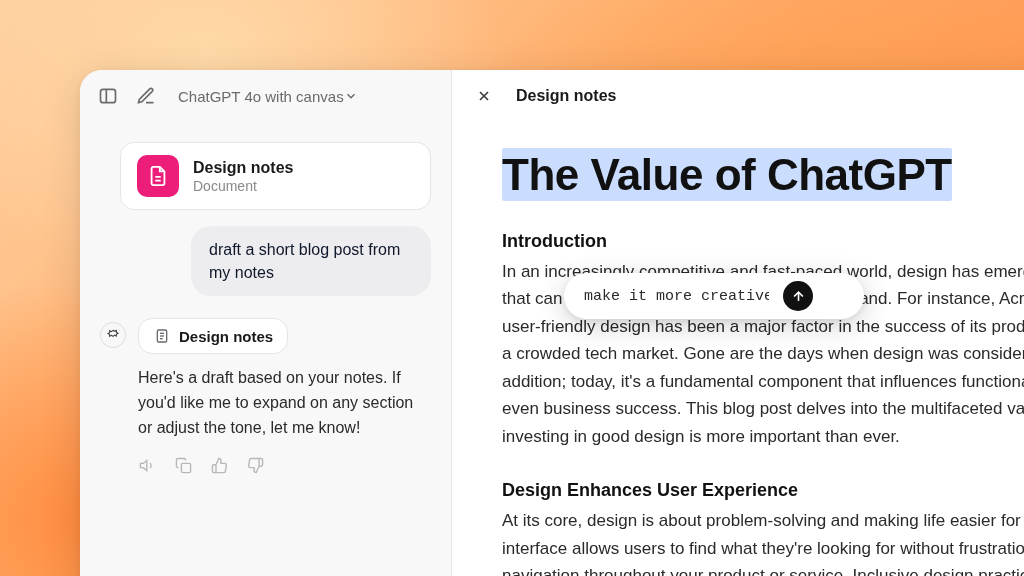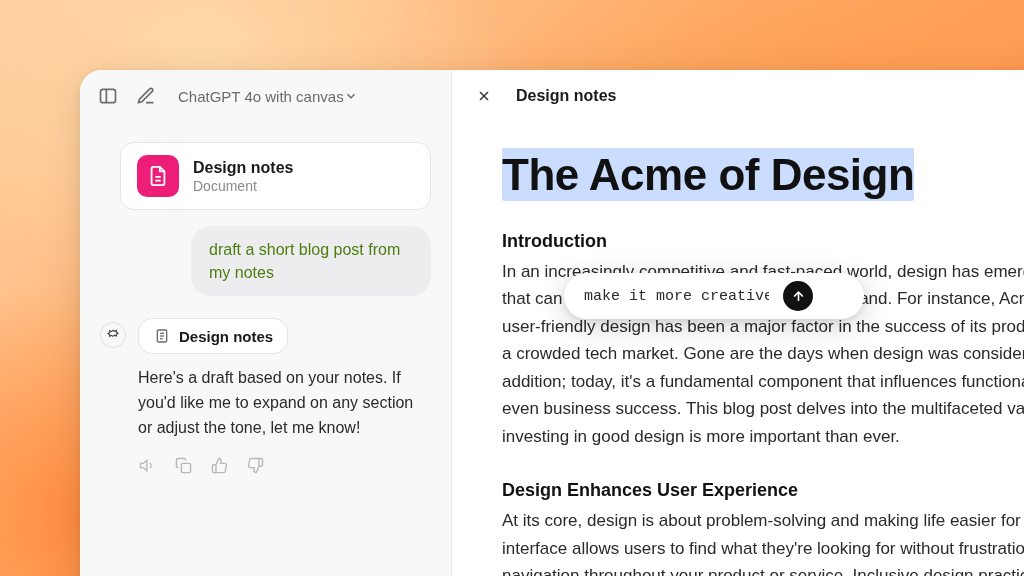--- a/index.html
+++ b/index.html
@@ -40,21 +40,21 @@
   .attach-card {
     display:flex; align-items:center; gap:14px;
     background:#fff; border:1px solid #e4e4e6; border-radius:14px;
     padding:12px 16px; margin-left:20px;
   }
   .attach-icon { width:42px; height:42px; border-radius:10px; background:#ec1e79; display:flex; align-items:center; justify-content:center; color:#fff; flex-shrink:0; }
   .attach-title { font-weight:700; font-size:16px; color:#1a1a1a; }
   .attach-sub { font-size:14px; color:#8a8a8e; margin-top:1px; }
   .user-bubble {
     align-self:flex-end; background:#ededef; border-radius:20px;
-    padding:12px 18px; font-size:16px; line-height:1.45; color:#4d7c0f;
+    padding:12px 18px; font-size:16px; line-height:1.45; color:#0f172a;
     max-width: 240px;
   }
   .assistant-row { display:flex; gap:12px; align-items:flex-start; margin-top: 6px; }
   .assistant-avatar { width:26px; height:26px; border:1px solid #dedee0; border-radius:50%; display:flex; align-items:center; justify-content:center; color:#3c3c3c; flex-shrink:0; margin-top:4px; }
   .assistant-col { display:flex; flex-direction:column; gap:12px; }
   .canvas-chip {
     display:inline-flex; align-items:center; gap:8px; align-self:flex-start;
     background:#fff; border:1px solid #e4e4e6; border-radius:14px;
     padding:8px 14px; font-size:15px; font-weight:600; color:#1a1a1a;
   }
@@ -192,21 +192,21 @@
       <div class="close-x">
         <svg width="16" height="16" viewBox="0 0 24 24" fill="none" stroke="currentColor" stroke-width="2.3">
             <line x1="18" y1="6" x2="6" y2="18"></line>
             <line x1="6" y1="6" x2="18" y2="18"></line>
           </svg>
       </div>
       <div class="doc-title">Design notes</div>
     </div>
 
     <div class="doc-body">
-      <span class="headline hl-sel">The Acme of Design</span>
+      <span class="headline hl-sel">The Value of ChatGPT</span>
 
       <div class="section-h">Introduction</div>
       <div class="body-p">In an increasingly competitive and fast-paced world, design has emerged as a critical differentiator that can make or break a product, service, or brand. For instance, Acme Co.'s focus on clean, user-friendly design has been a major factor in the success of its products, helping it stand out in a crowded tech market. Gone are the days when design was considered merely an aesthetic addition; today, it's a fundamental component that influences functionality, user experience, and even business success. This blog post delves into the multifaceted value of design and why investing in good design is more important than ever.</div>
 
       <div class="section-h">Design Enhances User Experience</div>
       <div class="body-p">At its core, design is about problem-solving and making life easier for users. A well-designed interface allows users to find what they're looking for without frustration, ensuring intuitive navigation throughout your product or service. Inclusive design practices ensure that everyone can engage.</div>
     </div>
 
     <div class="inline-edit">
       <input type="text" value="make it more creative" style="">

